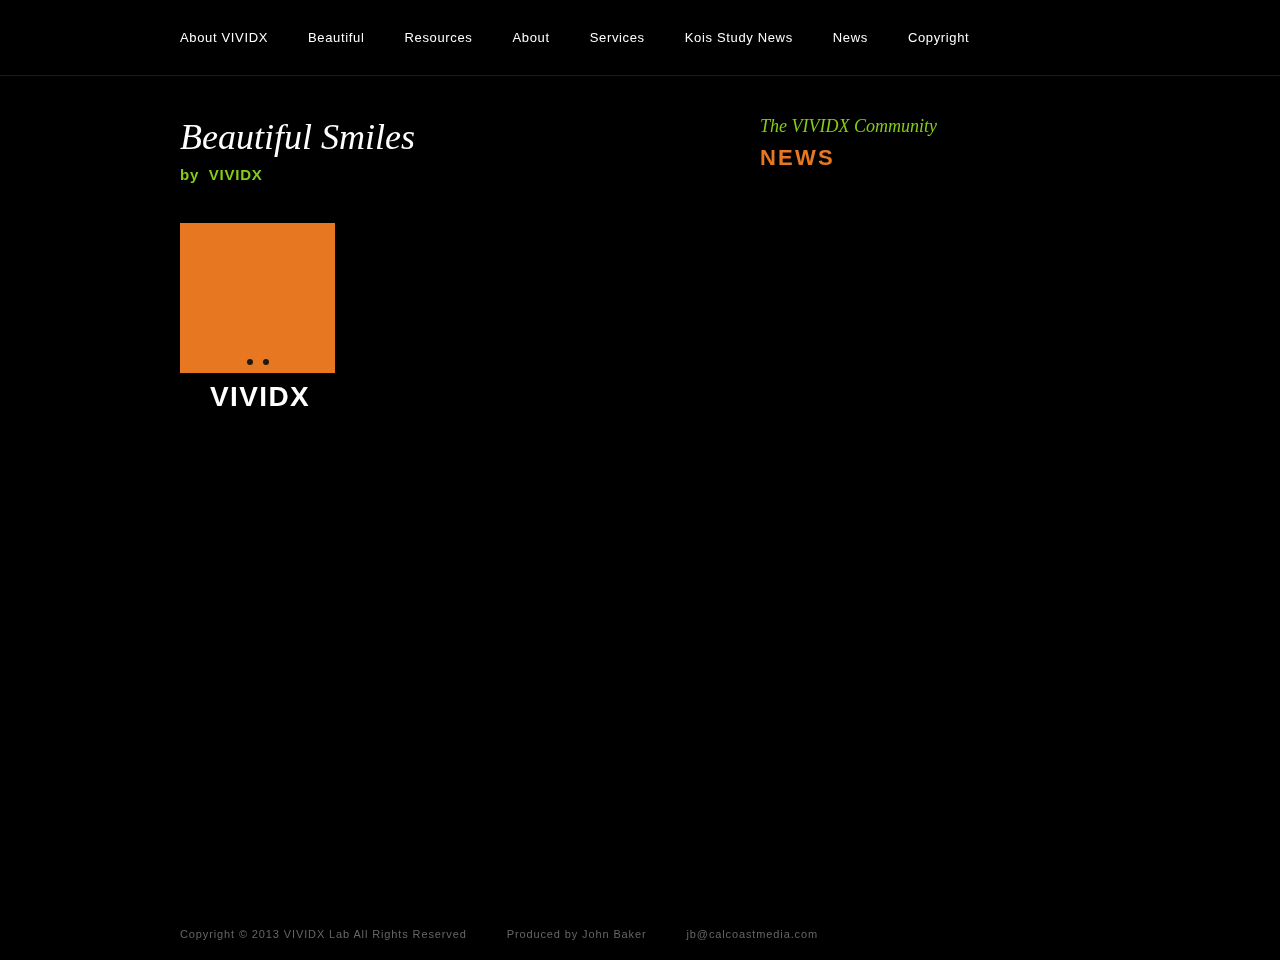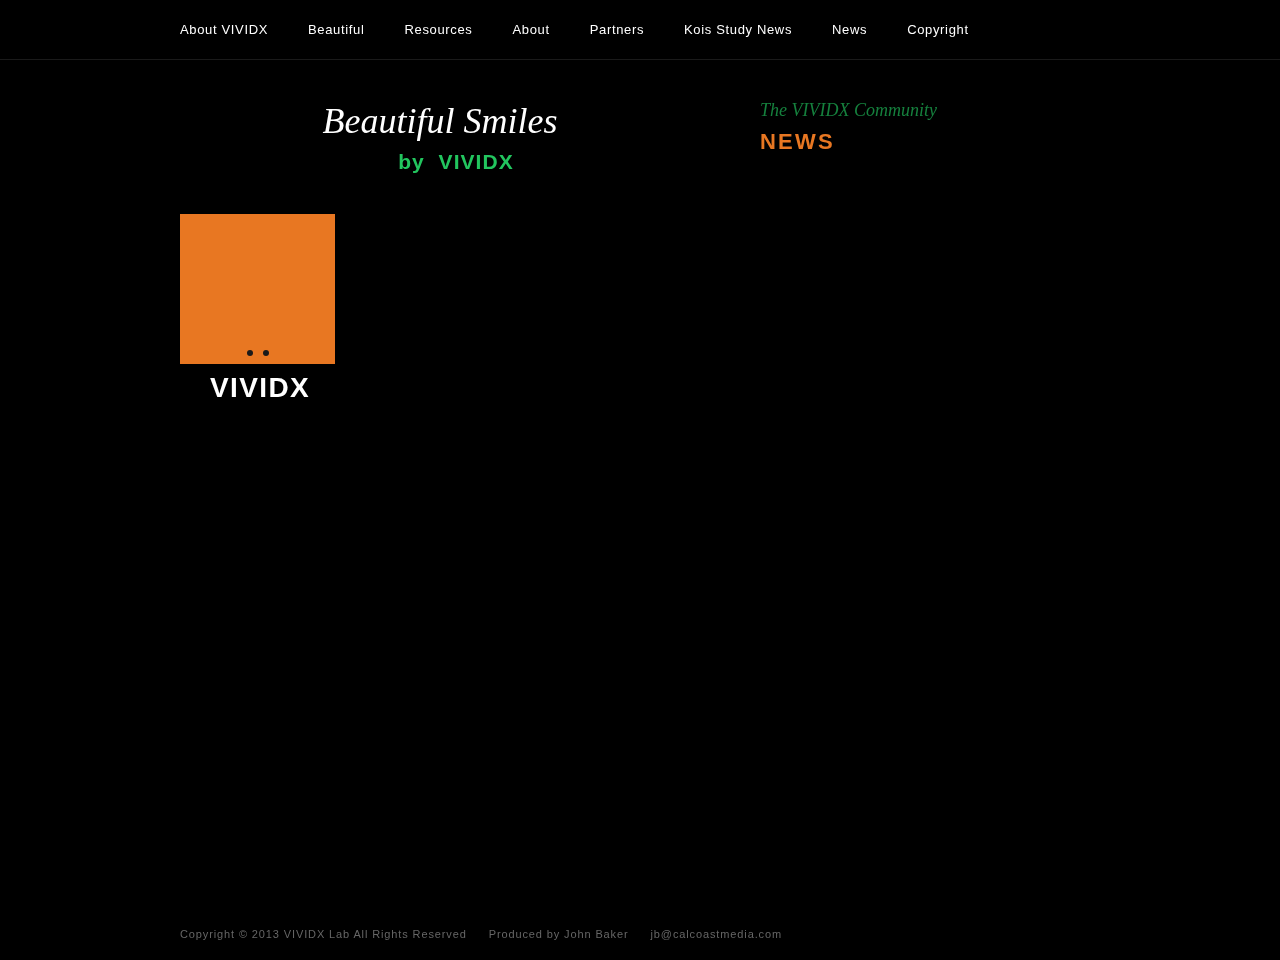--- a/index.html
+++ b/index.html
@@ -14,59 +14,57 @@
       font-family: Arial, Helvetica, sans-serif;
       min-height: 960px;
       width: 1280px;
     }
 
     
     nav {
       display: flex;
       align-items: center;
       padding: 0 180px;
-      height: 60px;
+      height: 76px;
       border-bottom: 1px solid #1a1a1a;
     }
 
     nav a {
       color: #ffffff;
       text-decoration: none;
       font-size: 13px;
       letter-spacing: 0.05em;
       margin-right: 40px;
       white-space: nowrap;
     }
 
     
     .main-content {
       display: flex;
       padding: 40px 180px;
     }
 
     .left-section {
       flex: 1;
-      text-align: center;
     }
 
     .page-title {
       font-style: italic;
       font-size: 36px;
       font-weight: 300;
       color: #ffffff;
       margin-bottom: 8px;
       font-family: Georgia, 'Times New Roman', serif;
     }
 
     .page-subtitle {
-      font-size: 21px;
-      color: #22c55e;
+      font-size: 15px;
+      color: #84cc16;
       letter-spacing: 0.05em;
       margin-bottom: 40px;
-      margin-left: 32px;
     }
 
     .page-subtitle span {
       font-weight: bold;
     }
 
     
     .logo-image {
       width: 160px;
       height: 180px;
@@ -113,59 +111,59 @@
     }
 
     
     .right-section {
       width: 400px;
       padding-left: 60px;
     }
 
     .community-title {
       font-size: 18px;
-      color: #15803d;
+      color: #84cc16;
       font-style: italic;
       font-family: Georgia, 'Times New Roman', serif;
       margin-bottom: 8px;
     }
 
     .news-heading {
       font-size: 22px;
       font-weight: bold;
       color: #e87722;
       letter-spacing: 0.1em;
     }
 
     
     footer {
       position: fixed;
       bottom: 0;
       width: 1280px;
       padding: 20px 180px;
       display: flex;
       align-items: flex-start;
-      gap: 22px;
+      gap: 40px;
     }
 
     .footer-text {
       font-size: 11px;
       color: #666666;
       letter-spacing: 0.08em;
     }
   </style>
 </head>
 <body>
 
 <nav>
   <a>About VIVIDX</a>
   <a>Beautiful</a>
   <a>Resources</a>
   <a>About</a>
-  <a>Partners</a>
+  <a>Services</a>
   <a>Kois Study News</a>
   <a>News</a>
   <a>Copyright</a>
 </nav>
 
 <div class="main-content">
 
   <div class="left-section">
     <h1 class="page-title">Beautiful Smiles</h1>
     <p class="page-subtitle">

